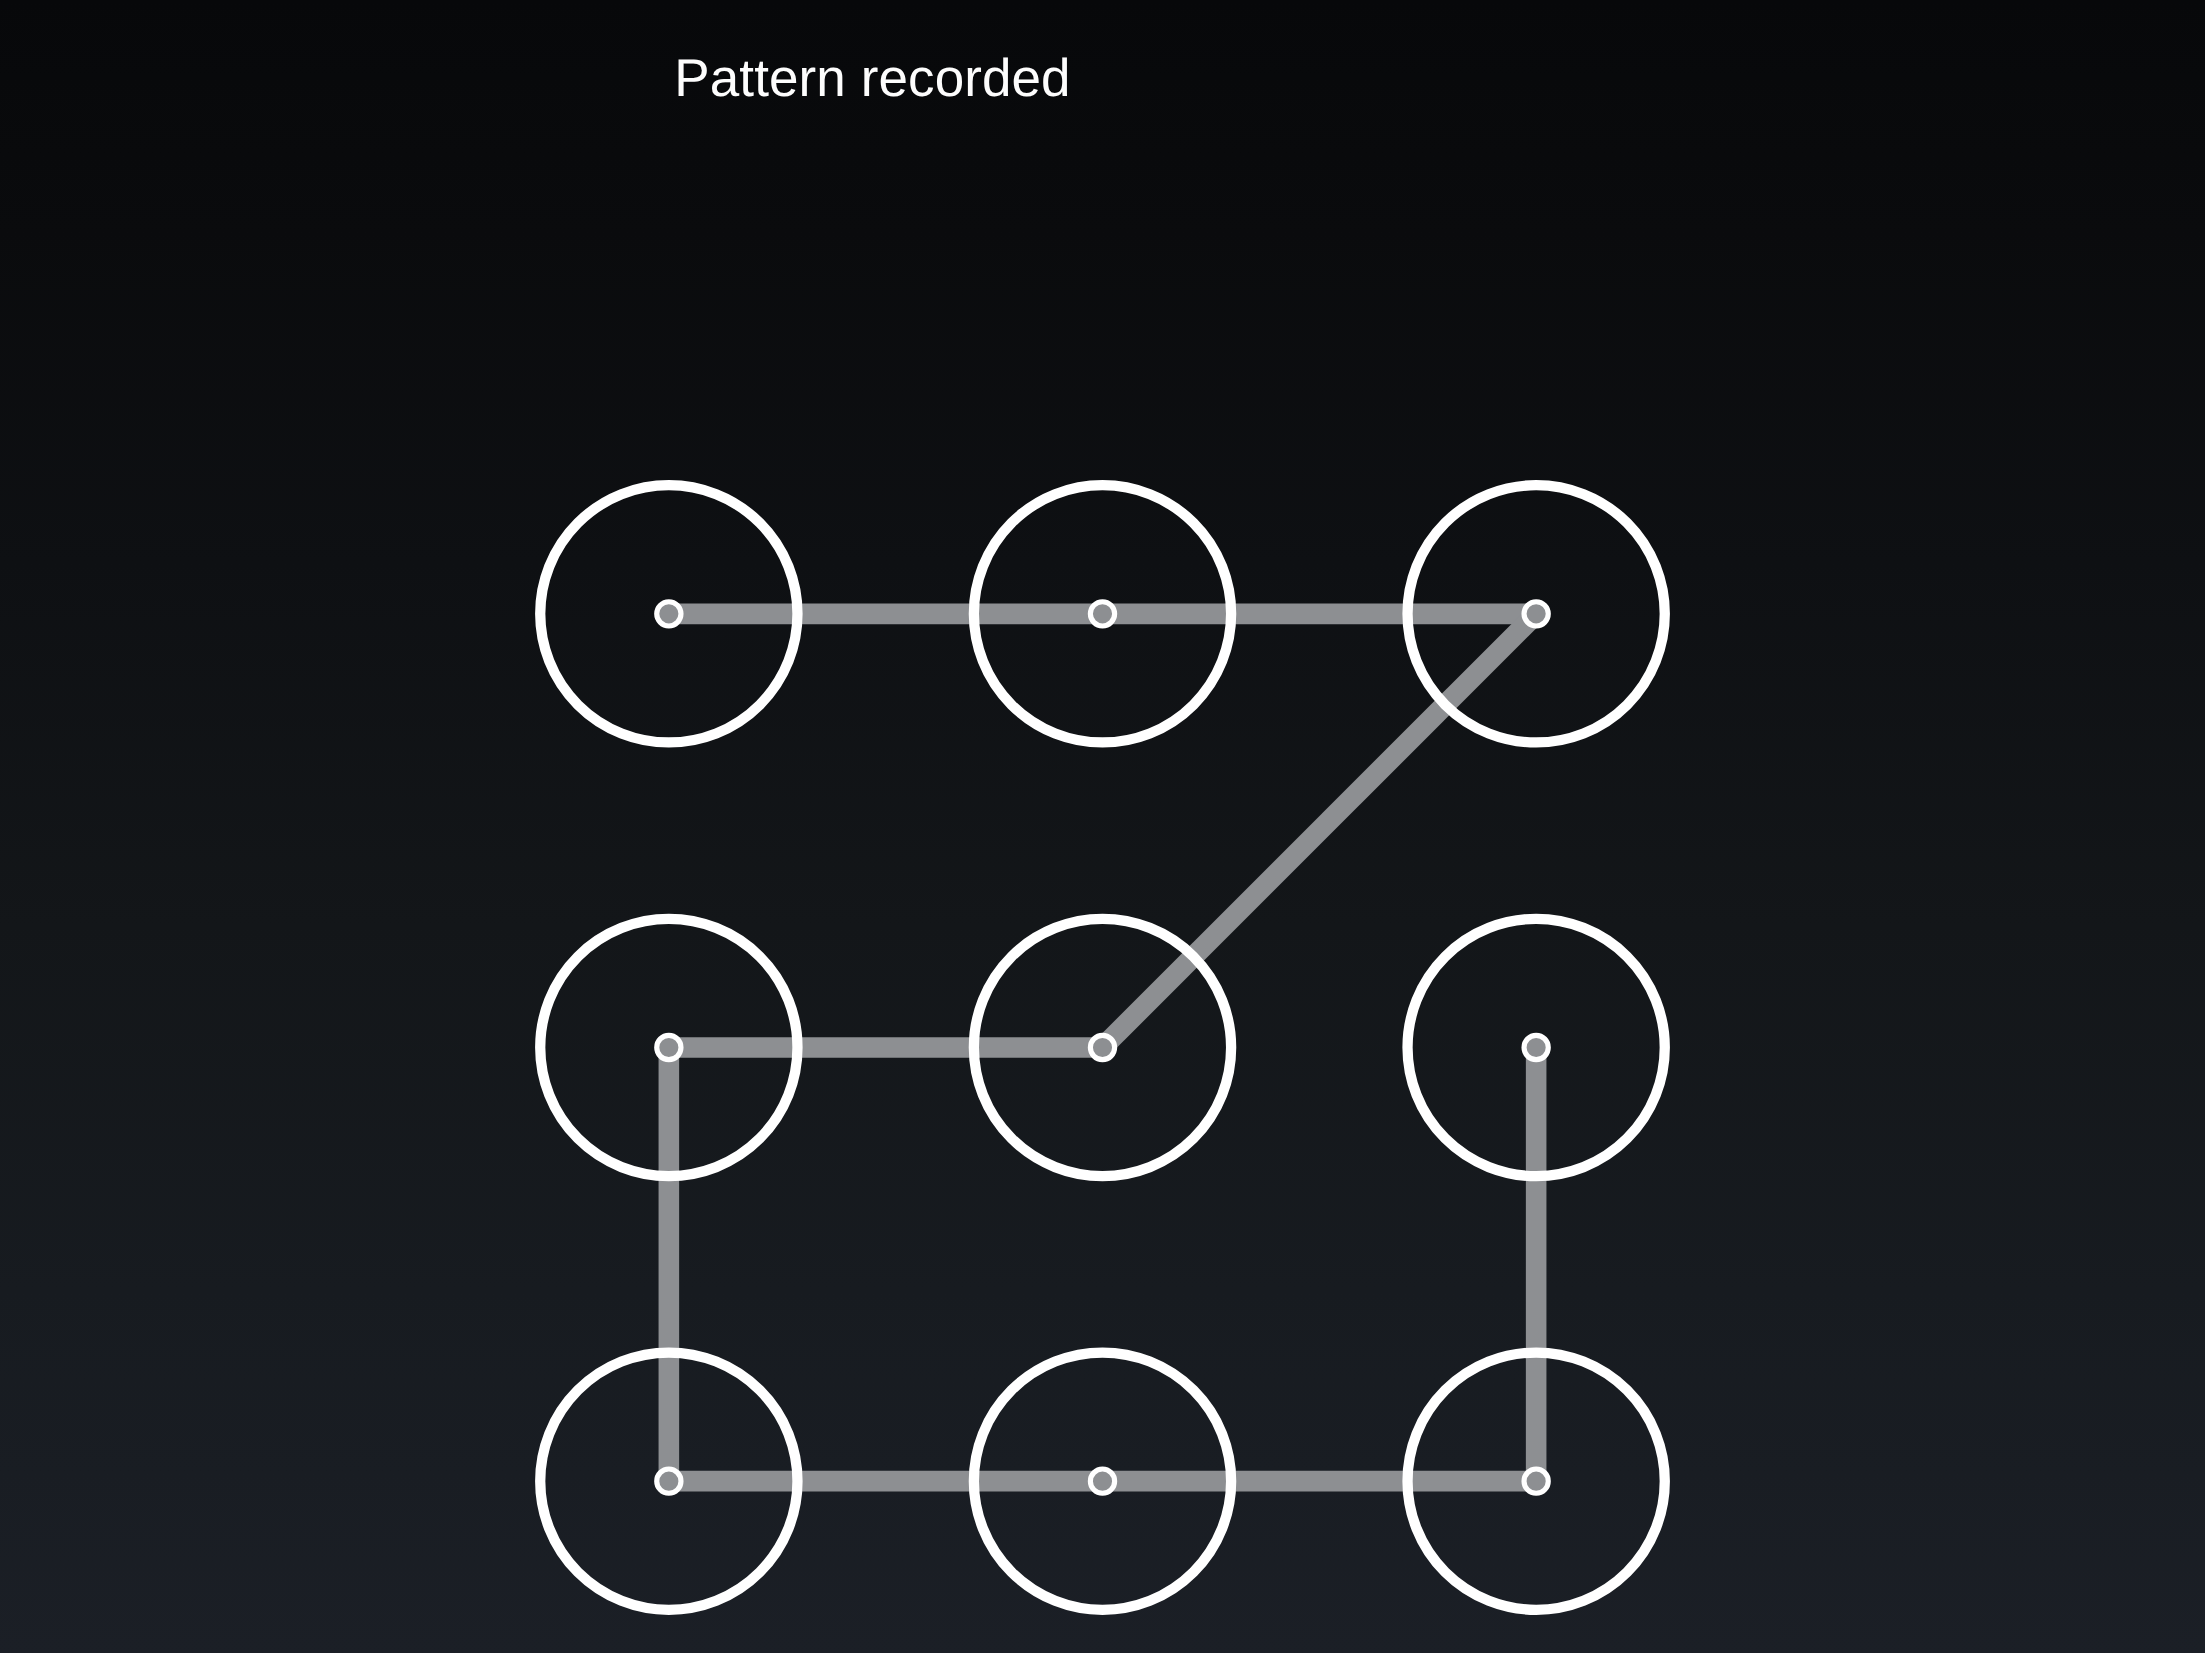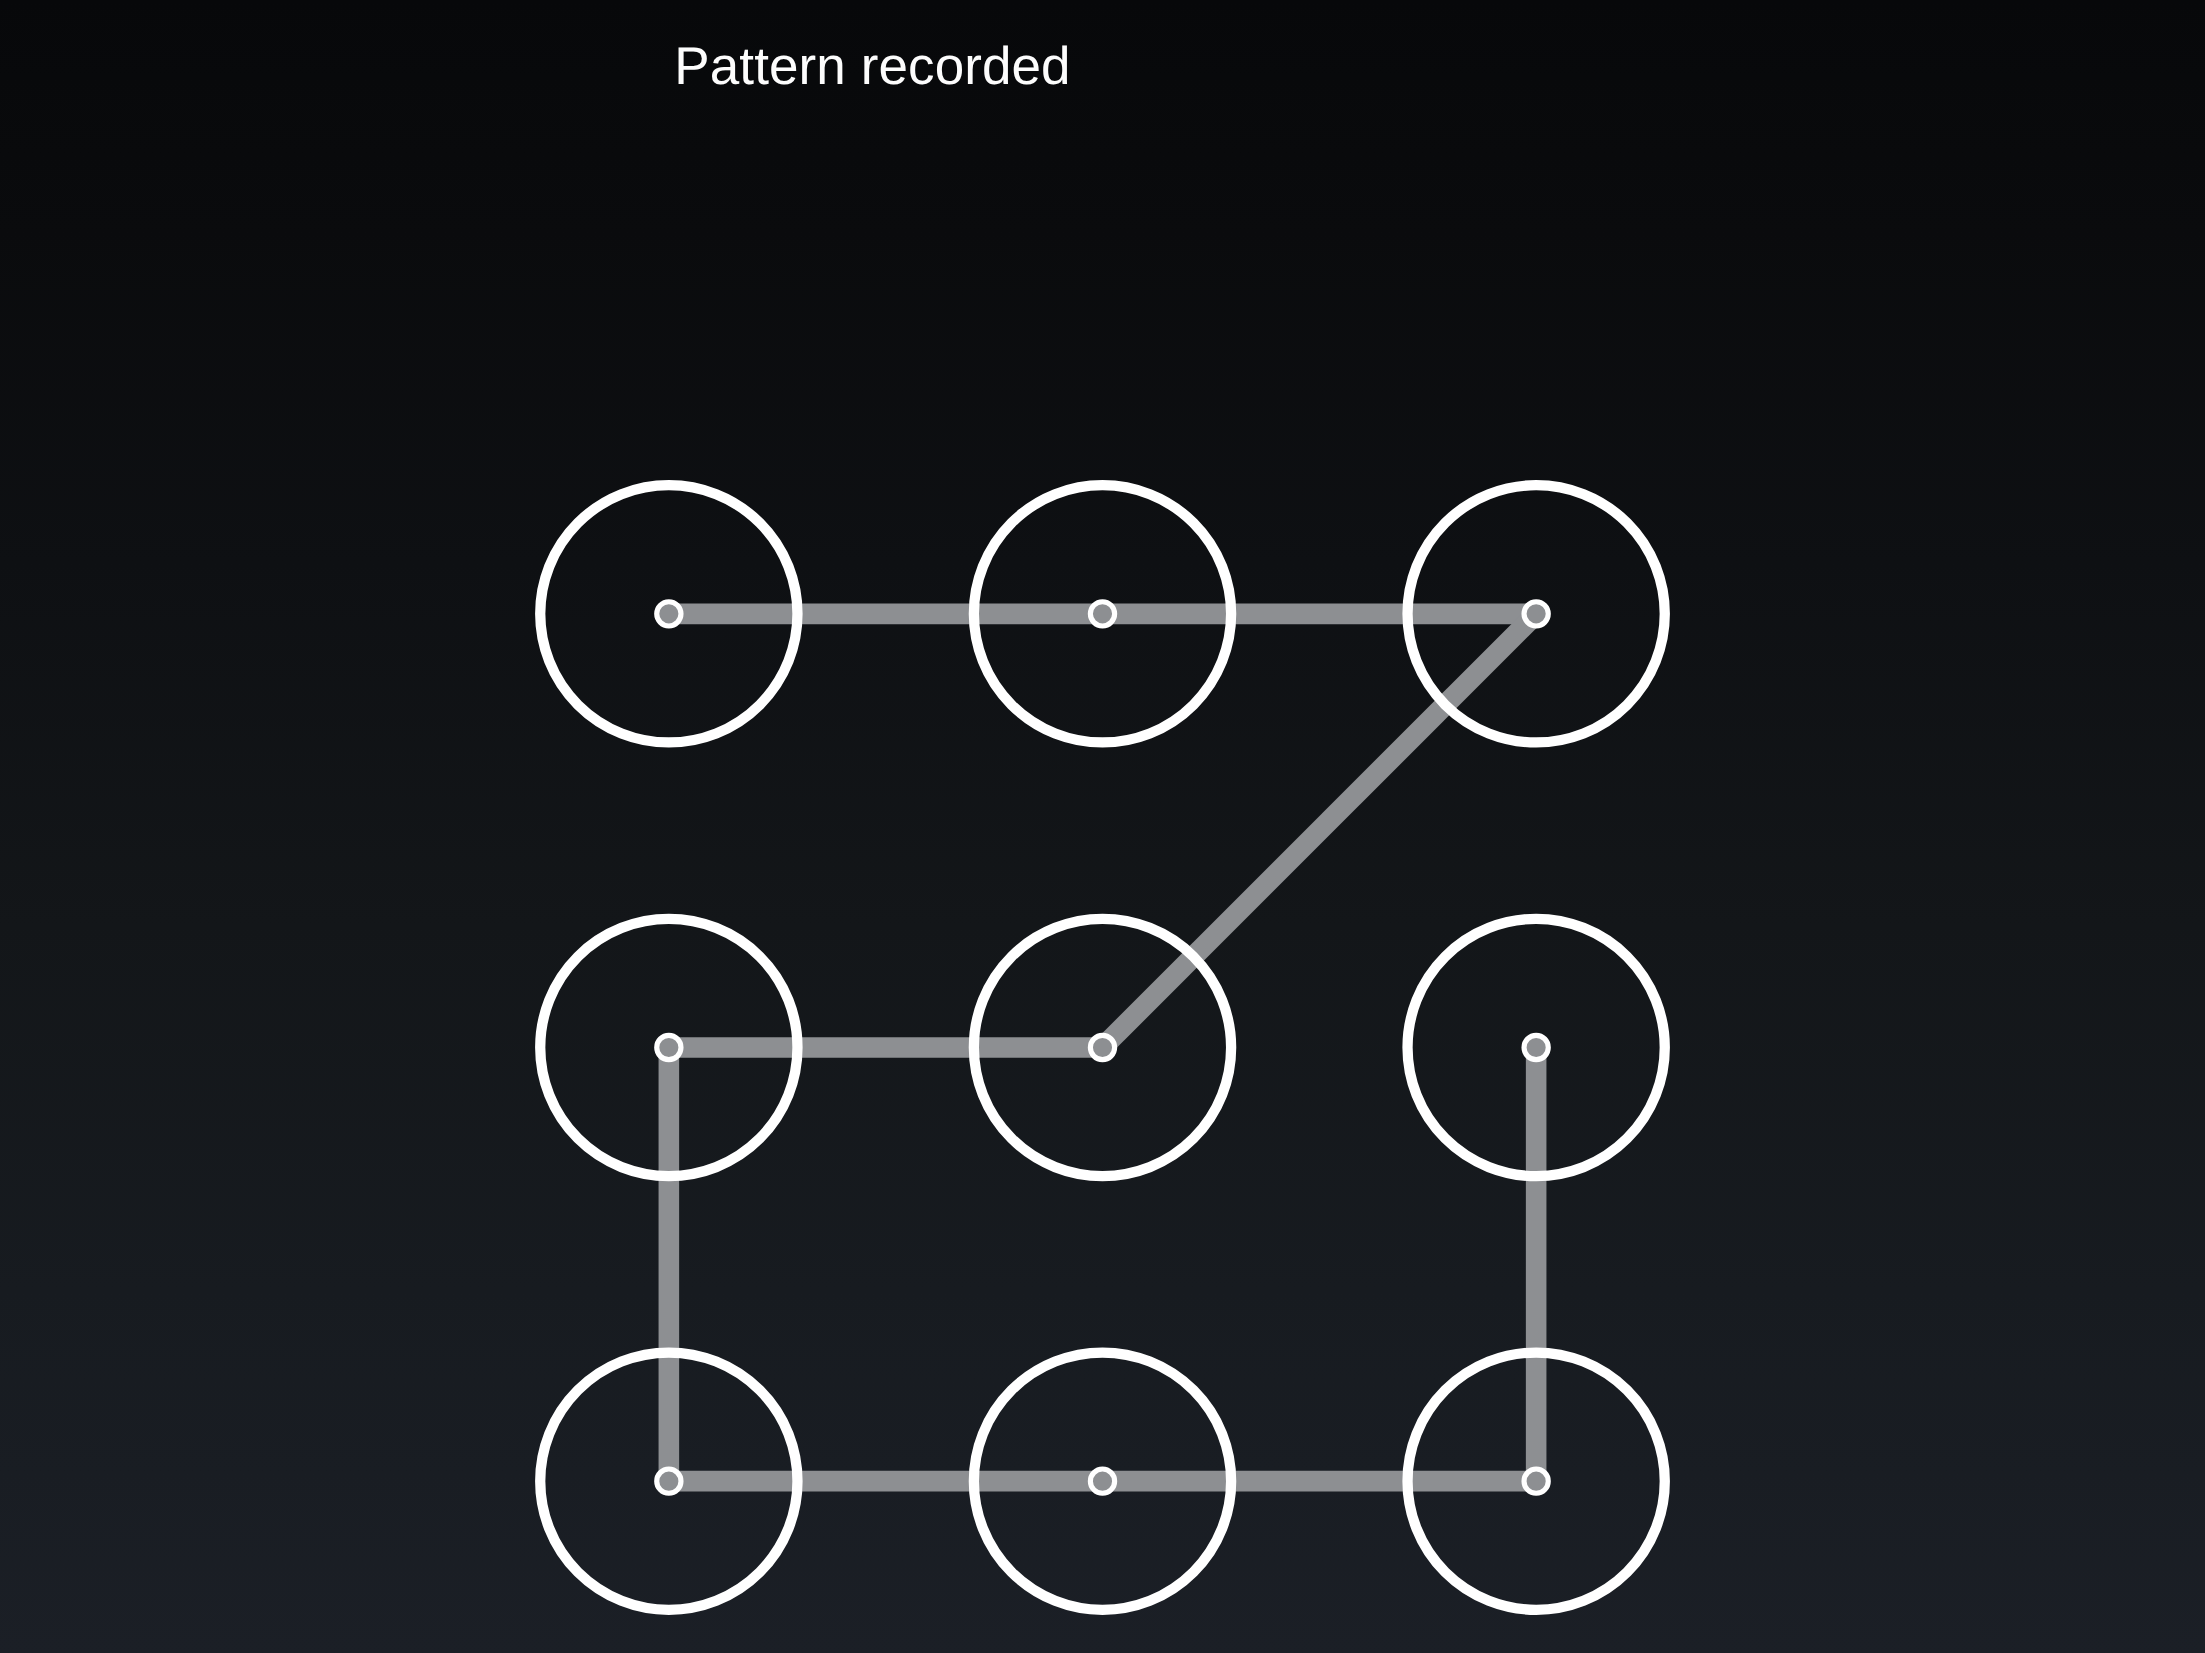--- a/index.html
+++ b/index.html
@@ -26,21 +26,21 @@
         #0e1013 34%,
         #131619 56%,
         #171b20 78%,
         #1b1f26 100%);
     overflow:hidden;
   }
 
   
   #header {
     position:absolute;
-    top:0; left:0;
+    top:12px; left:0;
     width:1745px;
     height:132px;
     display:flex;
     align-items:center;
     justify-content:center;
     pointer-events:none;
     text-align:center;
   }
 
   #title {

